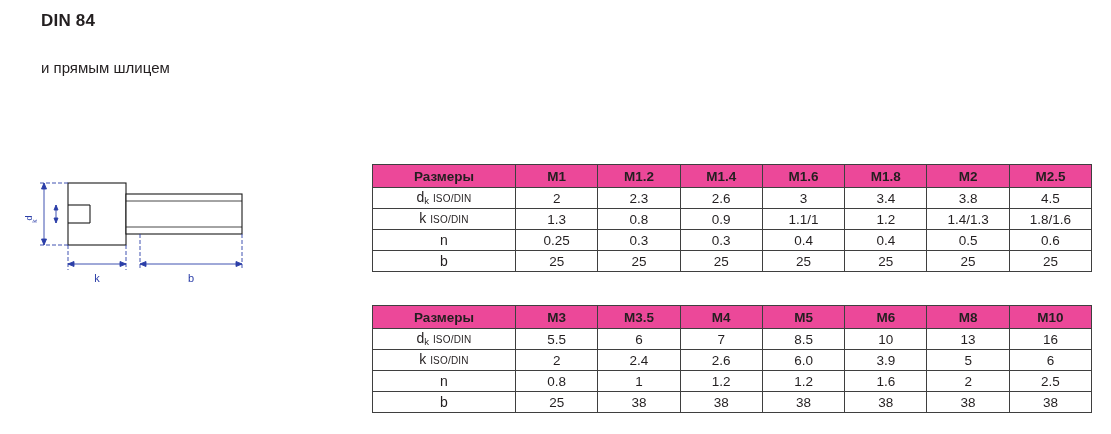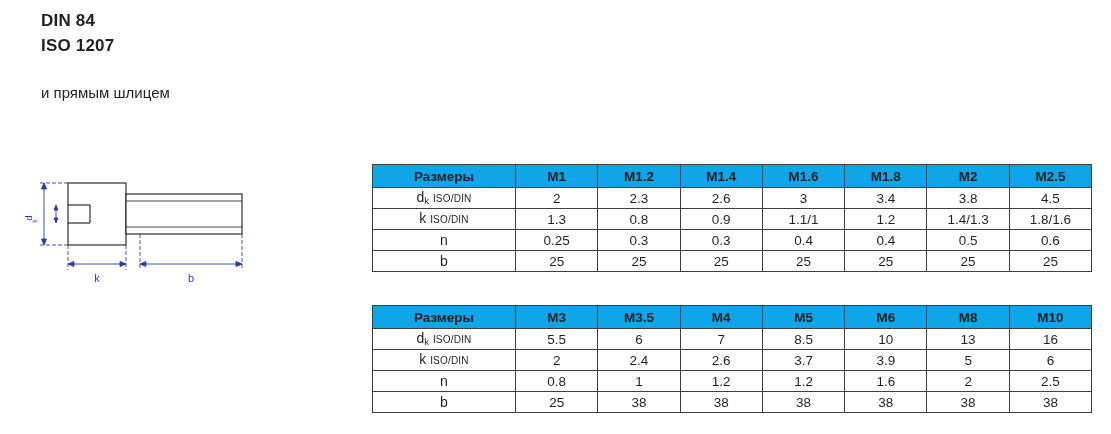--- a/index.html
+++ b/index.html
@@ -72,21 +72,21 @@
   table.dims th, table.dims td {
     border: 1px solid #3f3f3f;
     text-align: center;
     height: 21px;
     line-height: 19px;
     padding: 0 2px;
     box-sizing: border-box;
     background: #ffffff;
   }
   table.dims thead th {
-    background: #0ea5e9;
+    background: #ec4899;
     font-weight: bold;
     font-size: 13.5px;
     height: 23px;
   }
   table.dims tbody td:first-child {
     font-weight: normal;
   }
   .sub {
     font-size: 9.5px;
     vertical-align: baseline;
@@ -102,21 +102,20 @@
   }
 </style>
 </head>
 <body>
 
 <div class="page">
 
   <div class="left">
     <div class="std-title">
       <div>DIN 84</div>
-      <div>ISO 1207</div>
     </div>
     <div class="desc">
       <div>и прямым шлицем</div>
     </div>
   </div>
 
   <div class="drawing">
     <svg width="270" height="120" viewBox="0 0 270 120">
       <g fill="none" stroke="#1a1a1a" stroke-width="1.1">
 
@@ -267,21 +266,21 @@
           <td>8.5</td>
           <td>10</td>
           <td>13</td>
           <td>16</td>
         </tr>
         <tr>
           <td class="rowlabel"><span>k</span>&nbsp;<span class="smallcaps">ISO/DIN</span></td>
           <td>2</td>
           <td>2.4</td>
           <td>2.6</td>
-          <td>3.7</td>
+          <td>6.0</td>
           <td>3.9</td>
           <td>5</td>
           <td>6</td>
         </tr>
         <tr>
           <td class="rowlabel">n</td>
           <td>0.8</td>
           <td>1</td>
           <td>1.2</td>
           <td>1.2</td>

